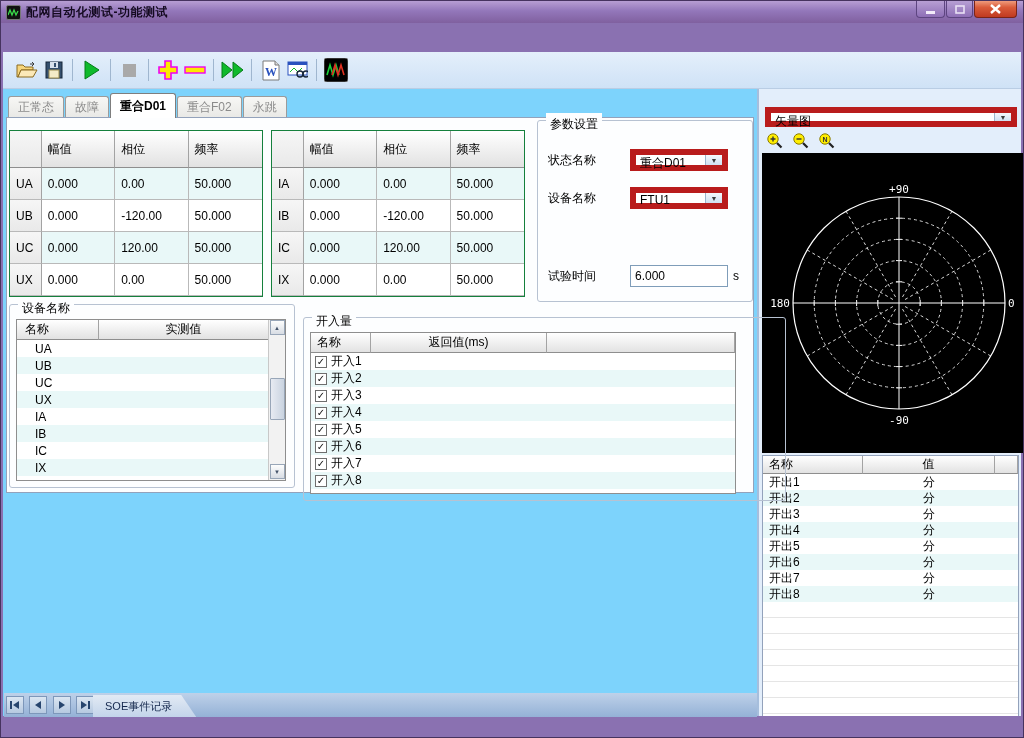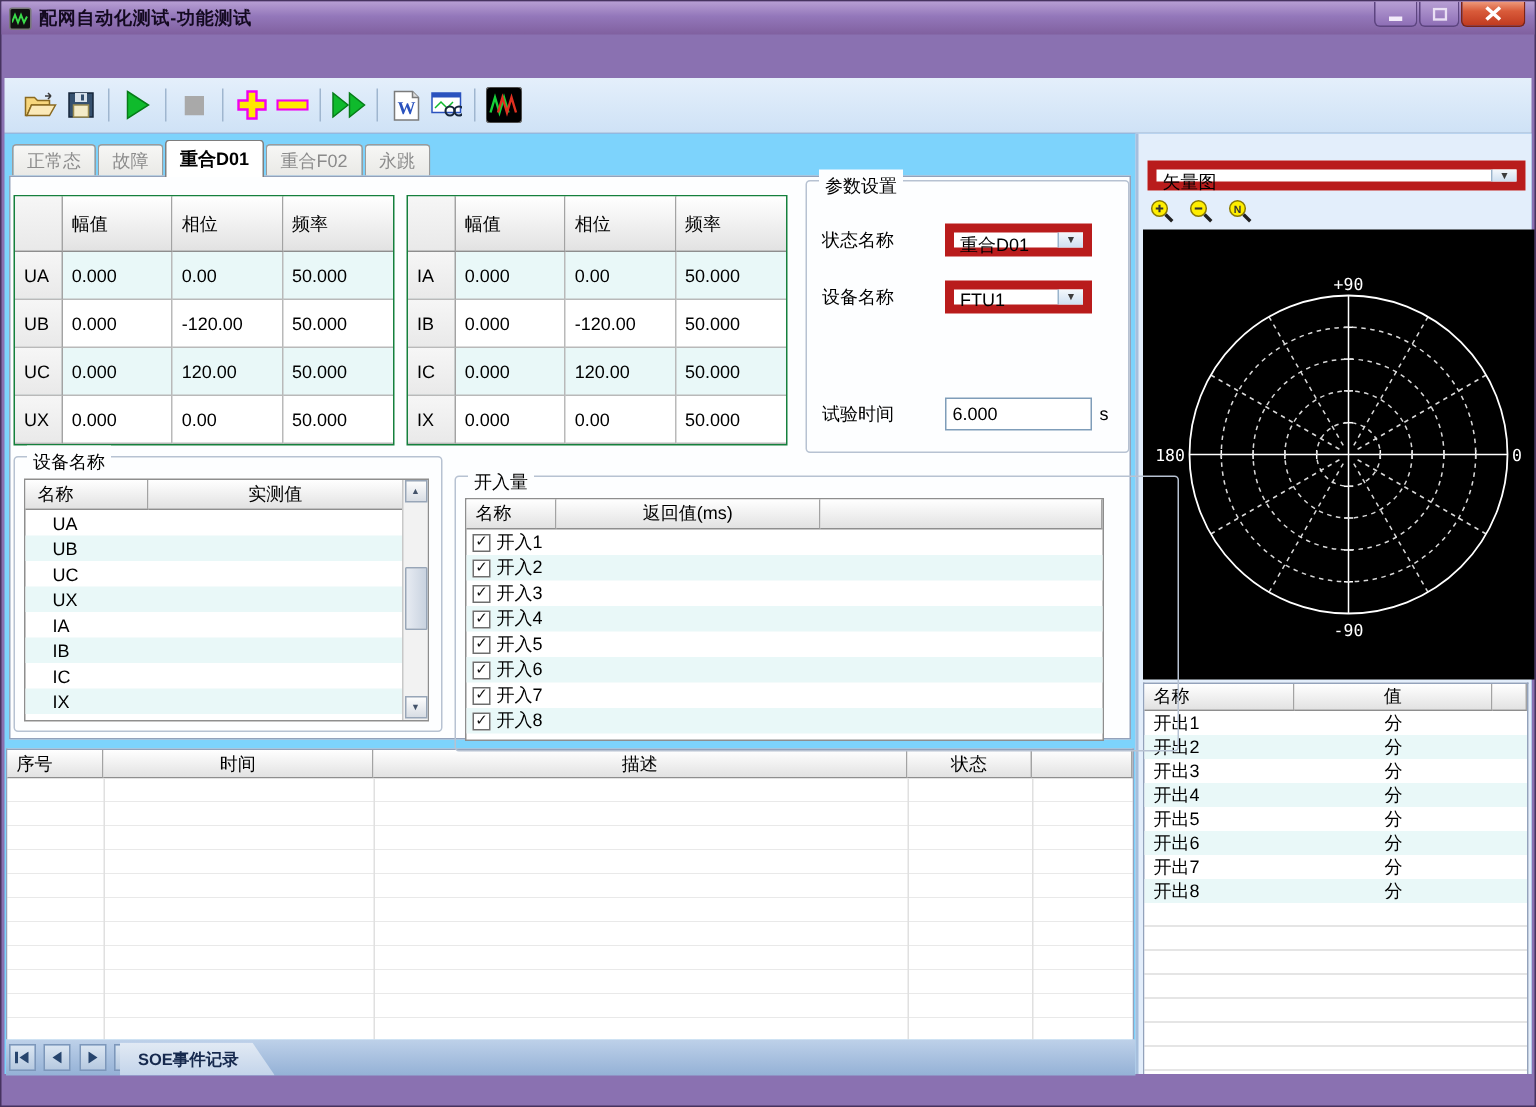--- a/index.html
+++ b/index.html
@@ -81,21 +81,21 @@
 .event-table{position:absolute;left:1px;top:410px;width:752px;height:194px;background:#fff;border:1px solid #93a2bb;border-bottom:none}
 .ev-head{display:flex;height:19px}
 .ev-head .hc{background:linear-gradient(#fff,#e2e2e2);border-right:1px solid #a3a3a3;border-bottom:1px solid #8e8e8e;display:flex;align-items:center;justify-content:center}
 .ev-c1{width:64px;justify-content:flex-start!important;padding-left:6px}
 .ev-c2{width:180px}.ev-c3{width:356px}.ev-c4{width:83px}.ev-c5{flex:1}
 .ev-body{position:absolute;left:0;top:19px;right:0;bottom:0;background:repeating-linear-gradient(to bottom,#fff 0 15px,#e9e9e9 15px 16px)}
 .ev-vline{position:absolute;top:0;bottom:0;width:1px;background:#e0e0e0}
 
 .bottom-tabbar{position:absolute;left:1px;top:604px;right:0;height:24px;background:linear-gradient(#bed1e9,#94b1d6)}
 .navbtn{width:18px;height:18px;margin-top:3px;background:linear-gradient(#dbe6f2,#b6c9e0);border:1px solid #7d97ba;display:inline-flex;align-items:center;justify-content:center;margin-left:2px}
-.soe-tab{position:absolute;left:76px;top:2px;height:22px;background:linear-gradient(#e2eaf4,#c3d4ea);clip-path:polygon(0 0,calc(100% - 15px) 0,100% 100%,0 100%);padding:0 24px 0 12px;display:flex;align-items:center;font-weight:700;font-size:11px;color:#16294e}
+.soe-tab{position:absolute;left:89px;top:2px;height:22px;background:linear-gradient(#e2eaf4,#c3d4ea);clip-path:polygon(0 0,calc(100% - 15px) 0,100% 100%,0 100%);padding:0 24px 0 12px;display:flex;align-items:center;font-weight:400;font-size:11px;color:#16294e}
 .statusbar{position:absolute;left:2px;right:2px;bottom:2px;height:19px;background:linear-gradient(#eaf4fd,#c9def5 70%,#bdd7f2);border-top:1px solid #a8c4e2}
 .status-text{position:absolute;left:8px;top:2px;color:#2e4257}
 .st-sep{position:absolute;top:2px;bottom:2px;width:1px;background:#9fc0e2}
 
 .view-combo{position:absolute;left:6px;top:18px;right:4px;height:20px}
 .zoombar{position:absolute;left:6px;top:42px;display:flex;gap:6px}
 .zbtn{width:20px;height:20px;display:flex;align-items:center;justify-content:center}
 .polar{position:absolute;left:3px;top:64px;width:261px;height:300px;background:#000}
 .polar svg{display:block}
 .ring{fill:none;stroke:#d9d9d9;stroke-width:1;stroke-dasharray:3 3}
@@ -463,35 +463,20 @@
                   <span style="width:41px">开入8</span>
                   <span style="width:175px;text-align:center"></span>
                   <span style="width:176px;text-align:center"></span>
                 </div>
 
             </div>
           </div>
         </div>
       </div>
 
-      <div class="event-table">
-        <div class="ev-head">
-          <div class="hc ev-c1">序号</div>
-          <div class="hc ev-c2">时间</div>
-          <div class="hc ev-c3">描述</div>
-          <div class="hc ev-c4">状态</div>
-          <div class="hc ev-c5"></div>
-        </div>
-        <div class="ev-body">
-          <span class="ev-vline" style="left:64px"></span>
-          <span class="ev-vline" style="left:244px"></span>
-          <span class="ev-vline" style="left:600px"></span>
-          <span class="ev-vline" style="left:683px"></span>
-        </div>
-      </div>
 
       <div class="bottom-tabbar">
         <span class="navbtn">
             <svg class="ic" width="10" height="8" viewBox="0 0 10 8">
               <rect x="0" y="0" width="2" height="8" fill="#27456e"></rect>
               <polygon points="9,0 3,4 9,8" fill="#27456e"></polygon>
             </svg>
           </span>
         <span class="navbtn">
             <svg class="ic" width="8" height="8" viewBox="0 0 8 8">

